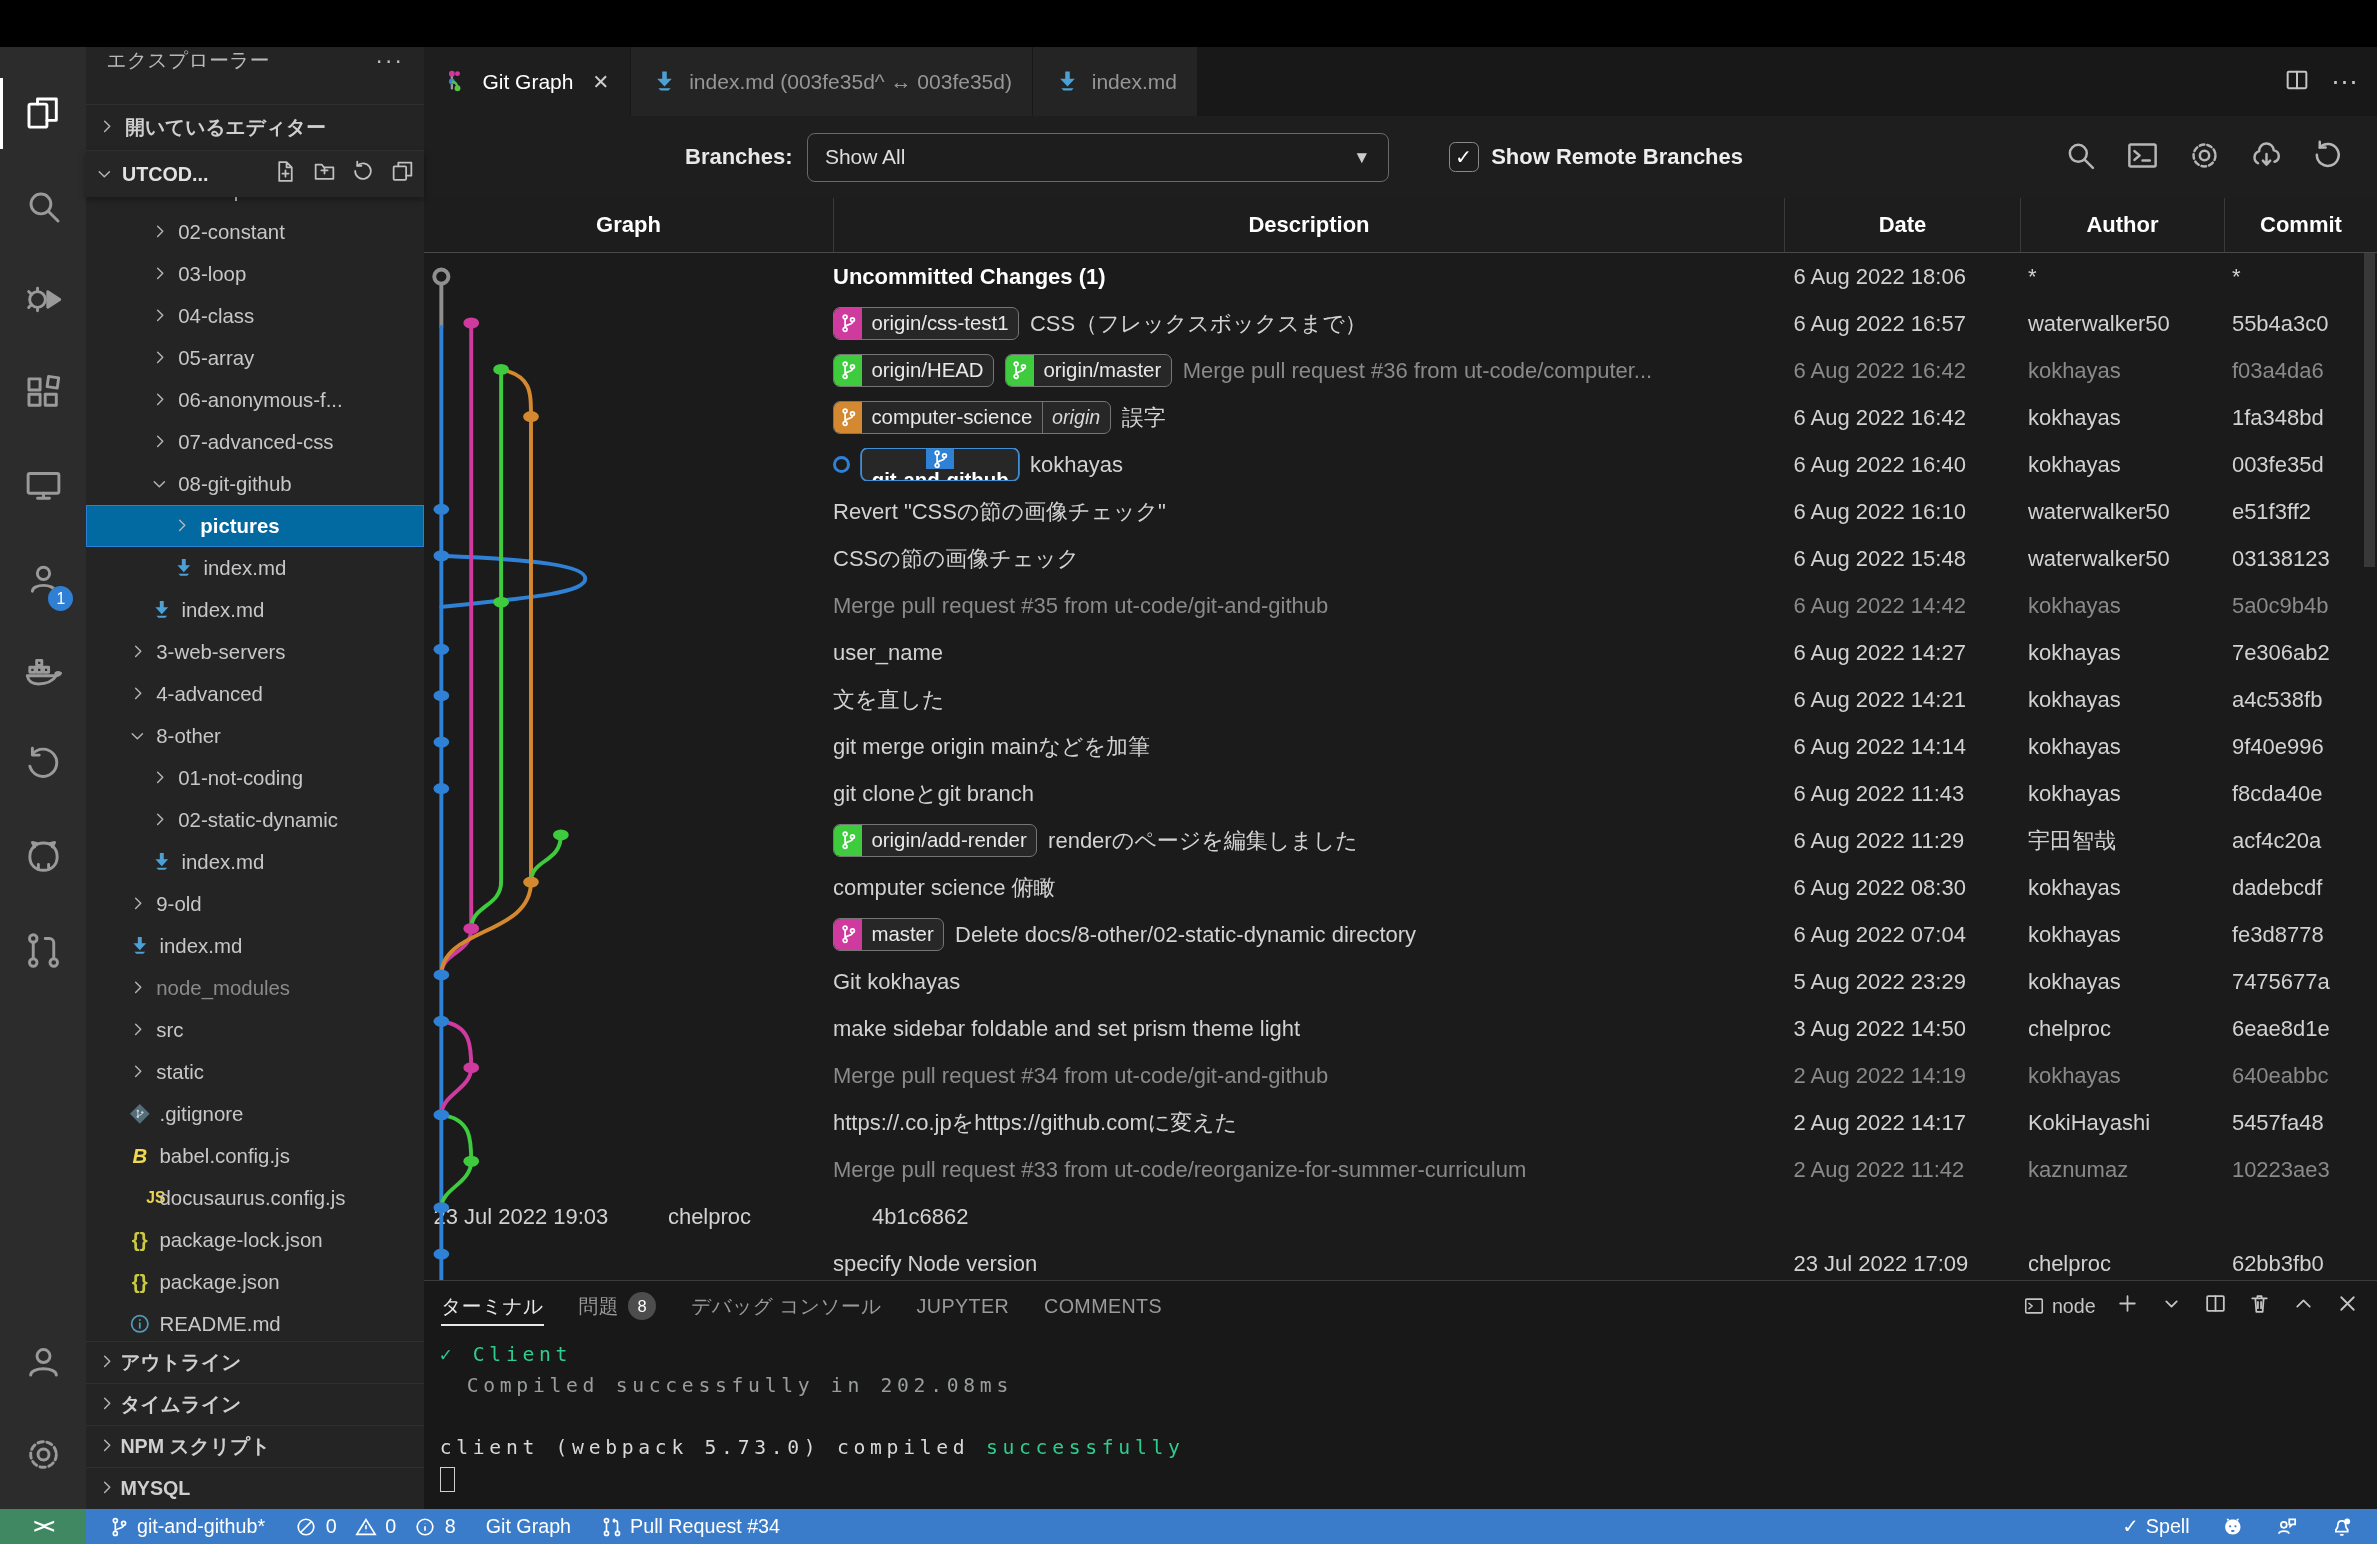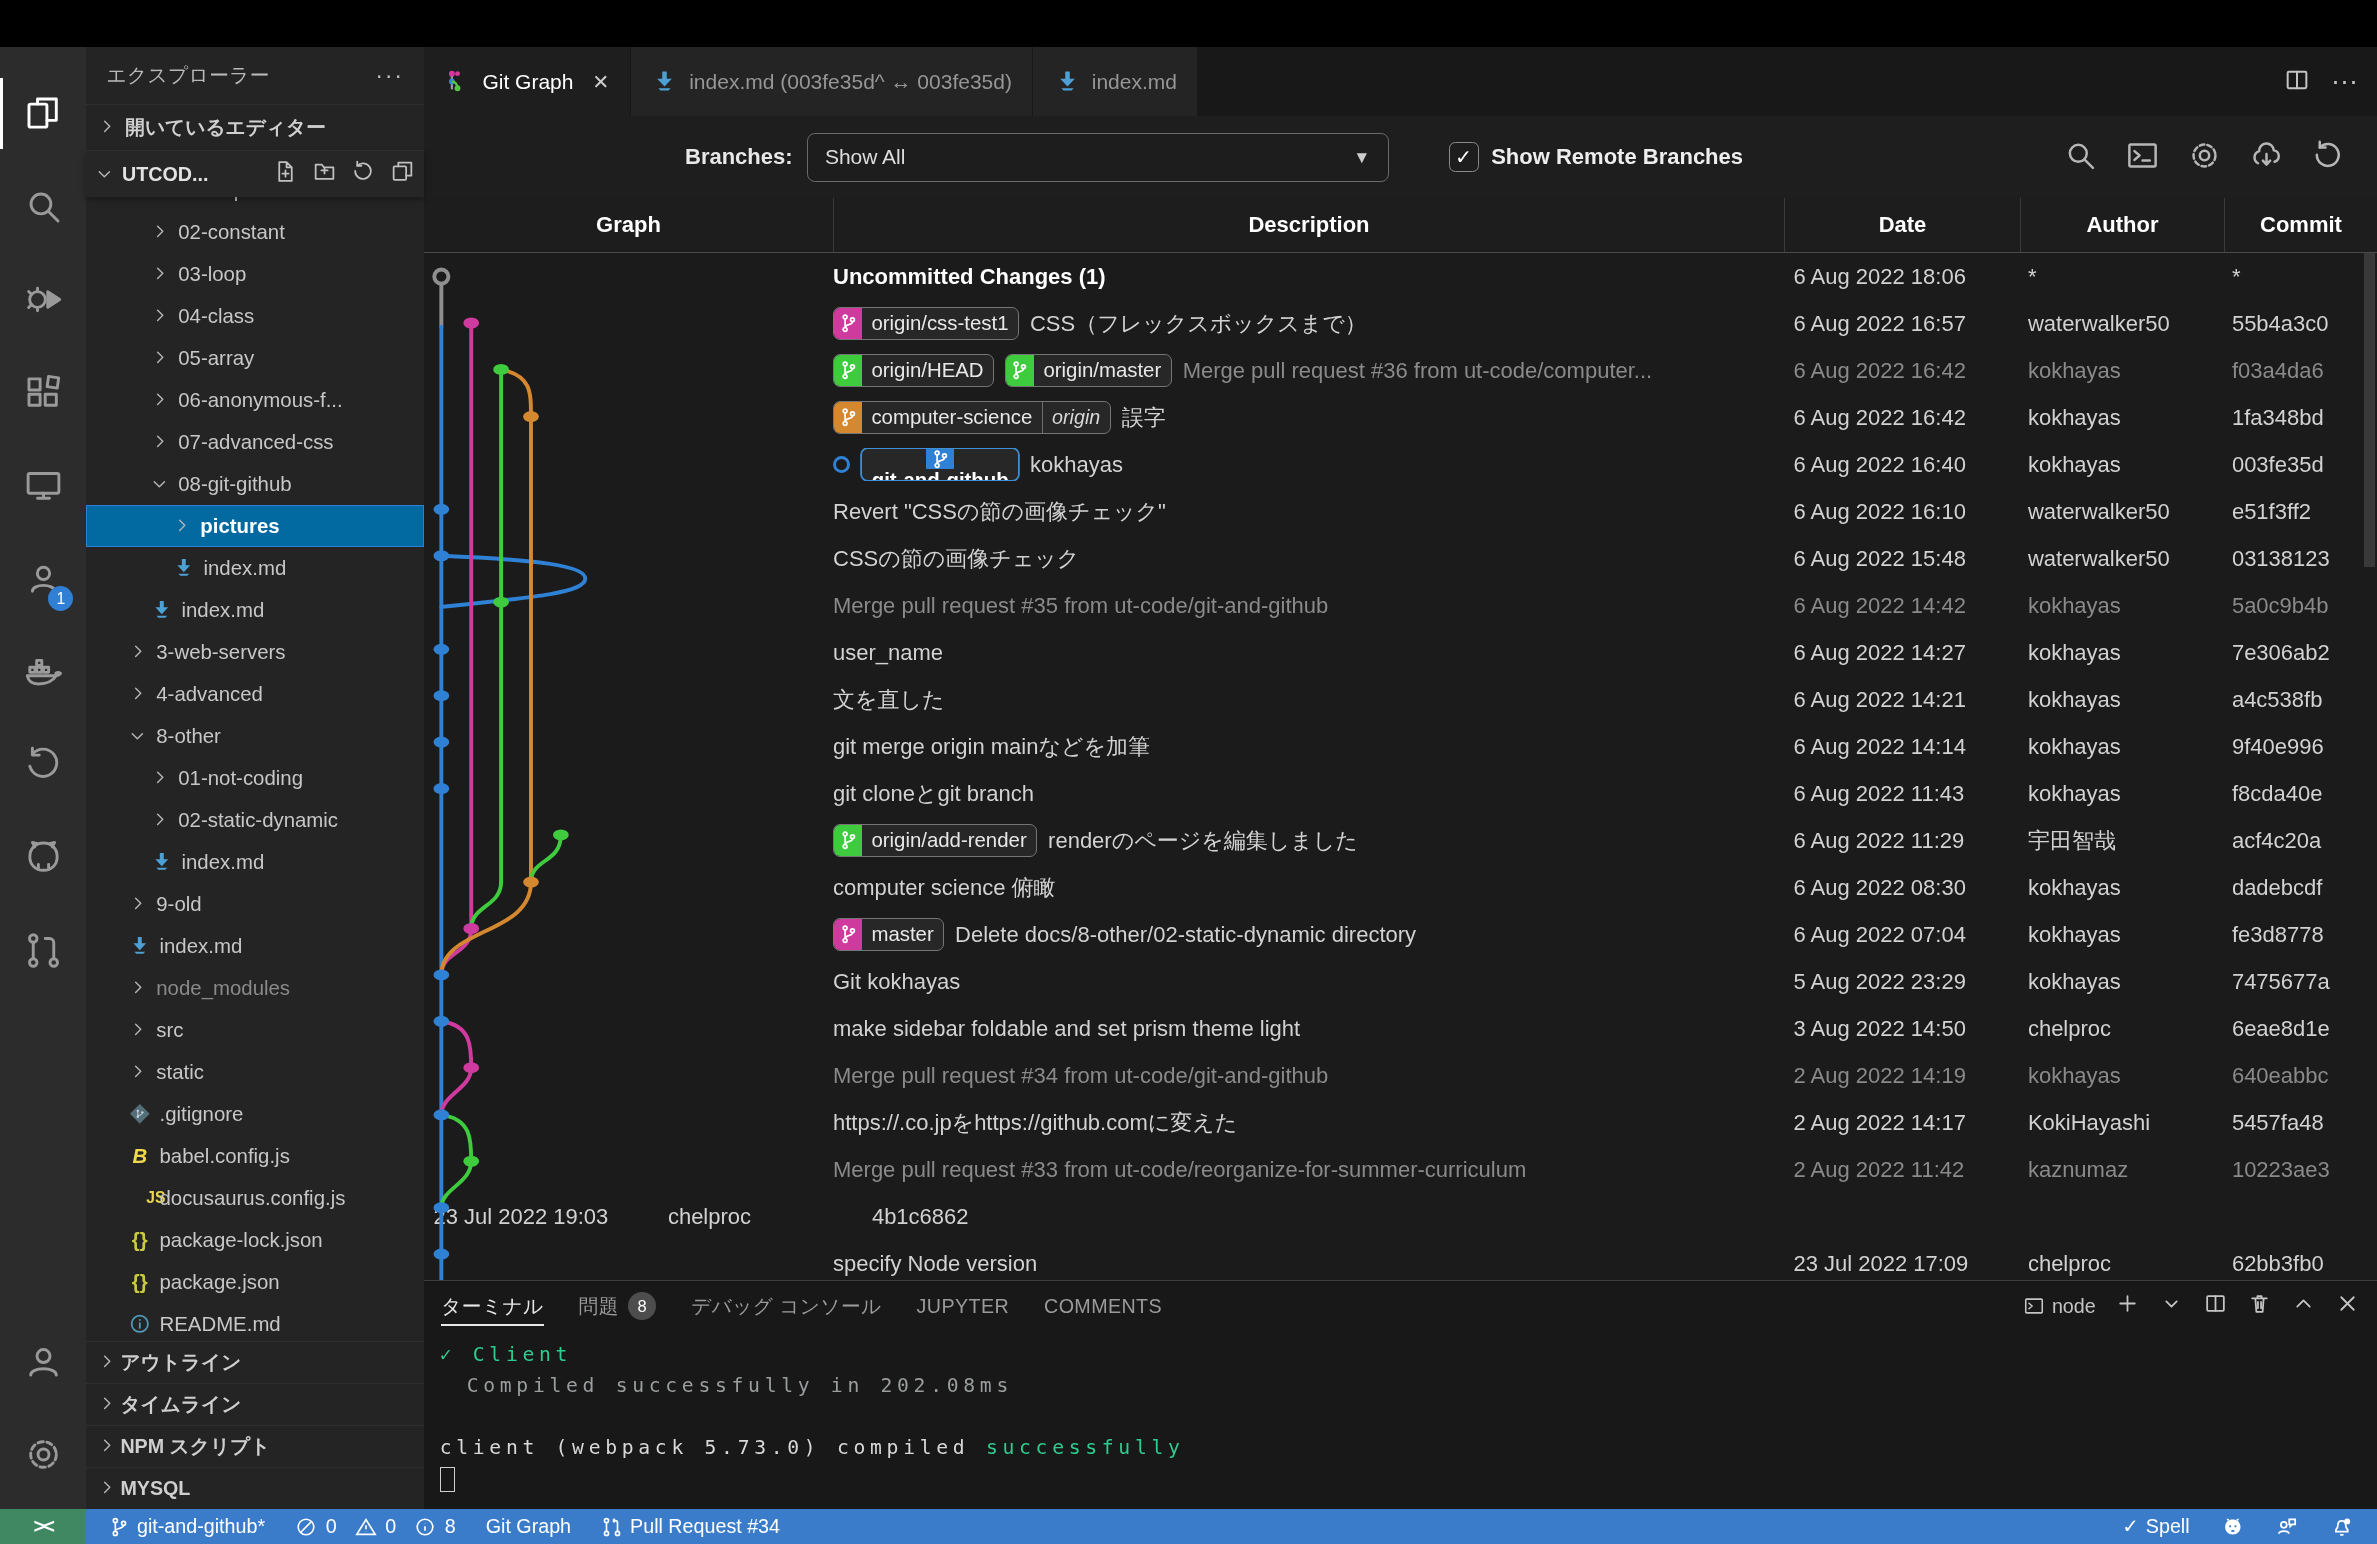--- a/index.html
+++ b/index.html
@@ -12,21 +12,21 @@
     padding-top:20.4px;flex-shrink:0;}
   .ab-item{position:relative;width:86px;height:93px;display:flex;align-items:center;justify-content:center;color:#9a9a9a;}
   .ab-item svg{width:41px;height:41px;}
   .ab-item.active{color:#ffffff;}
   .ab-item.active::before{content:"";position:absolute;left:0;top:11px;bottom:11px;width:3.1px;background:#fff;}
   .ab-badge{position:absolute;right:12.6px;bottom:14px;width:25px;height:25px;border-radius:50%;
     background:#2f7fd4;color:#fff;font-size:15.7px;display:flex;align-items:center;justify-content:center;}
   .ab-bottom{margin-top:auto;padding-bottom:7.9px;}
   
   .sidebar{width:338px;background:#242424;display:flex;flex-direction:column;flex-shrink:0;color:#c7c7c7;}
-  .sb-title{height:57px;display:flex;align-items:center;padding:0 20.4px;font-size:19.7px;color:#b8b8b8;letter-spacing:0.4px;}
+  .sb-title{height:57px;display:flex;padding:0 20.4px;font-size:19.7px;color:#b8b8b8;letter-spacing:0.4px;}
   .sb-title .dots{margin-left:auto;color:#bdbdbd;font-size:23.6px;letter-spacing:1.6px;}
   .sb-row{height:46px;display:flex;align-items:center;gap:7.9px;padding:0 11px;font-size:19.7px;font-weight:bold;color:#d0d0d0;border-top:0.8px solid #2f2f2f;}
   .sb-utcod{height:47px;display:flex;align-items:center;gap:6.3px;padding:0 9.4px;font-size:19.7px;font-weight:bold;
     color:#e2e2e2;border-top:0.8px solid #2f2f2f;background:#262626;position:relative;z-index:2;box-shadow:0 3.1px 6.3px rgba(0,0,0,.35);}
   .sb-utcod .hdr-icons{margin-left:auto;display:flex;gap:14px;color:#c0c0c0;}
   .sb-utcod .hdr-icons svg{width:25px;height:25px;}
   .chev{width:20.4px;height:20.4px;color:#b5b5b5;flex-shrink:0;}
   .tree{flex:1;overflow:hidden;position:relative;z-index:1;}
   .tree-row{height:42px;display:flex;align-items:center;gap:7.9px;font-size:20.4px;color:#c7c7c7;padding-right:6.3px;}
   .tree-row.clipped{margin-top:-28px;}

